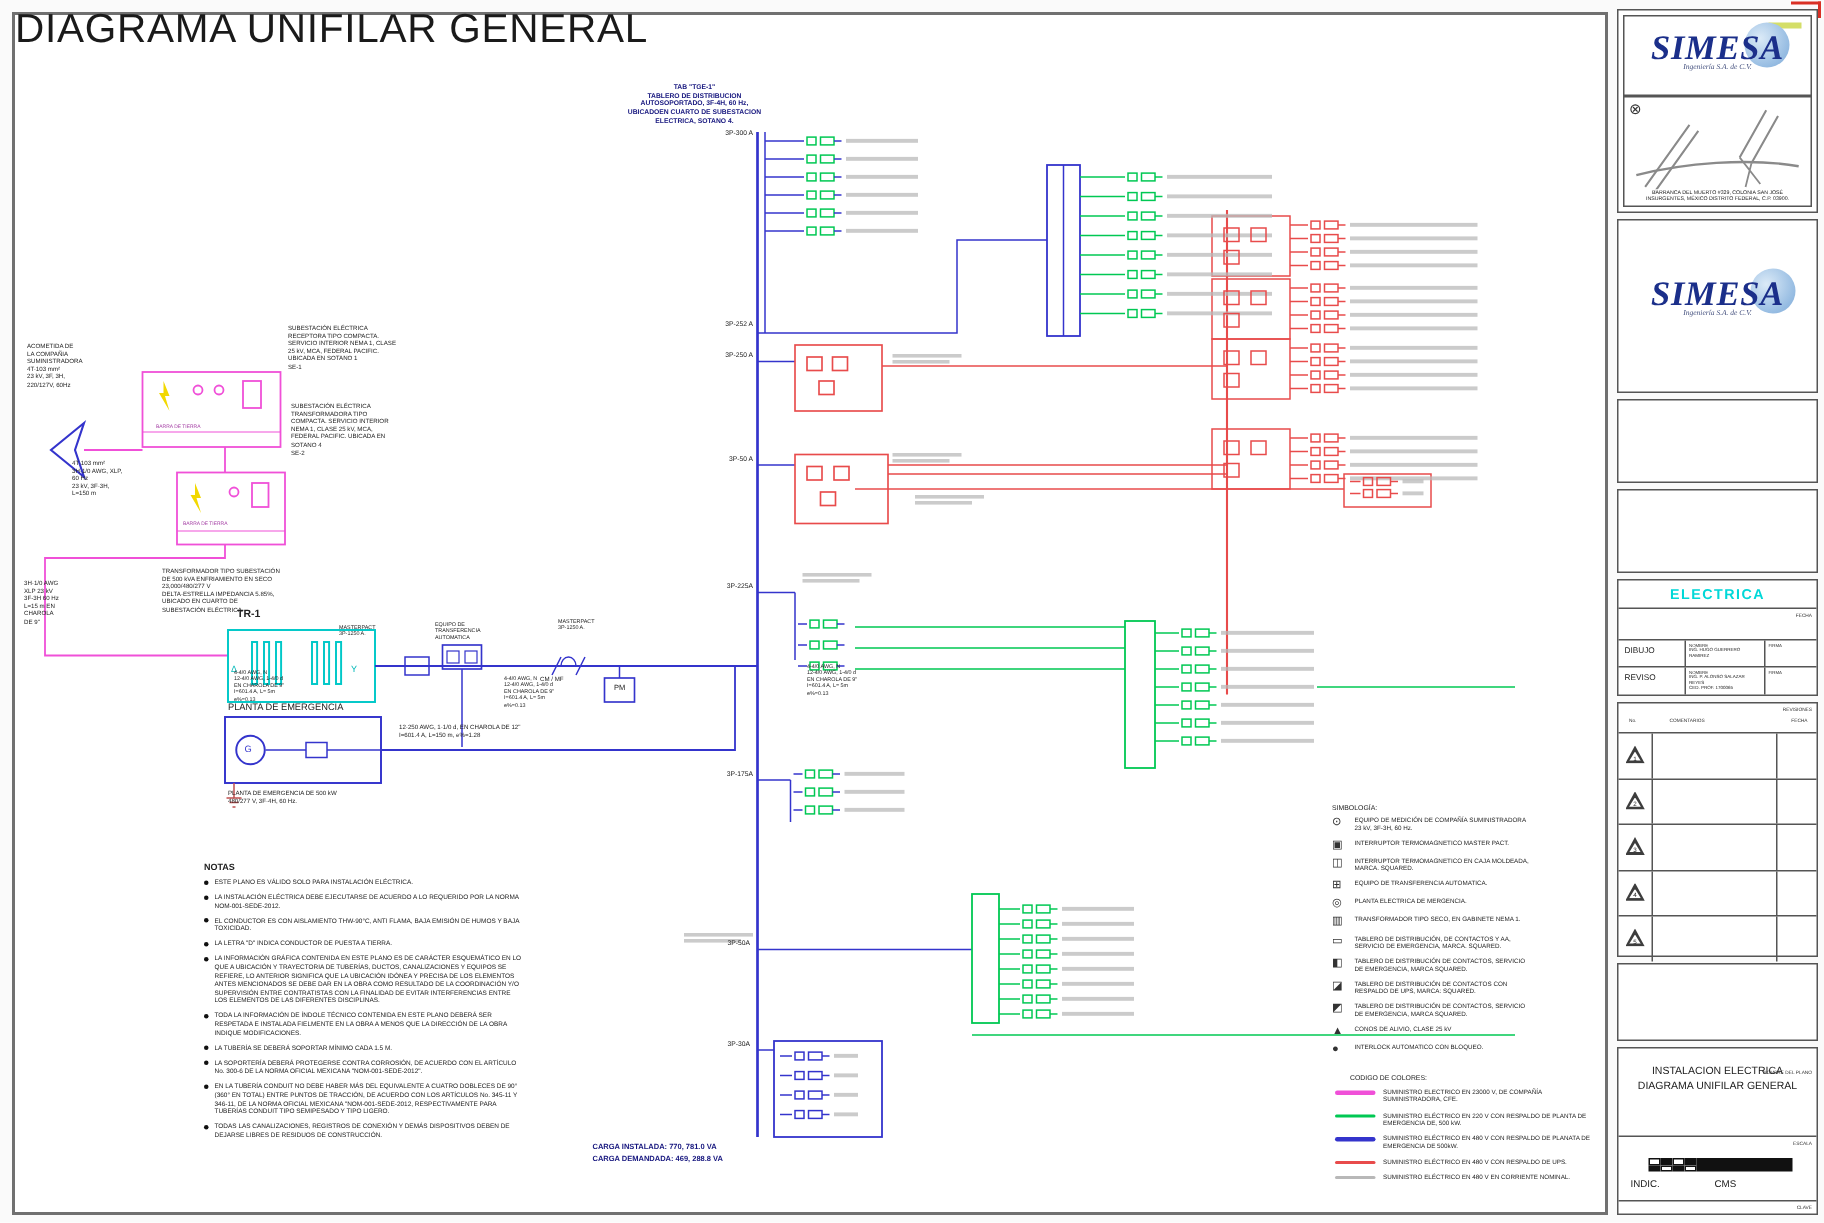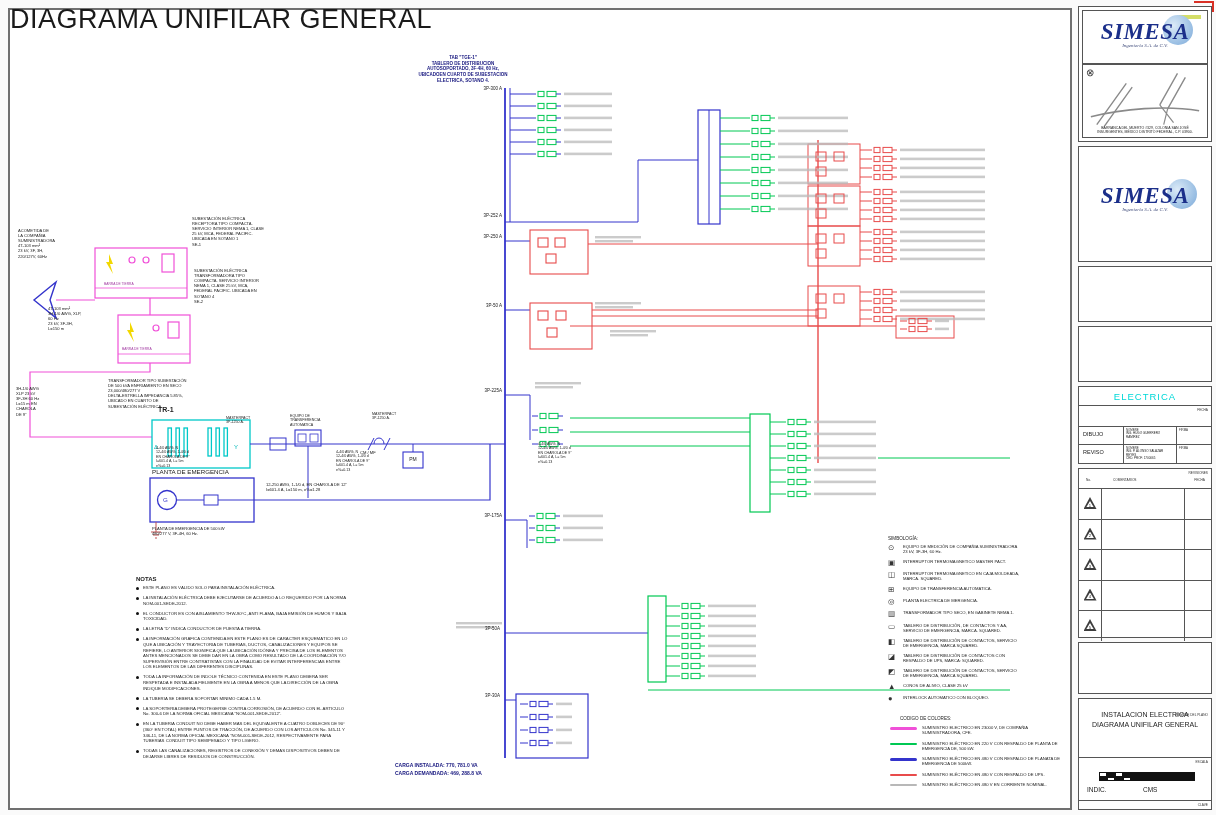--- a/index.html
+++ b/index.html
@@ -740,21 +740,21 @@
     <span class="simesa-globe"></span>
     <span class="simesa-word">SIMESA</span>
     <span class="simesa-sub">Ingeniería S.A. de C.V.</span>
   </div>
 </div>
 
 <div class="panel" style="top:266px;height:56px;"></div>
 <div class="panel" style="top:326px;height:56px;"></div>
 
 <div class="panel" style="top:386px;height:78px;">
-  <div style="height:19px;border-bottom:1px solid #555;text-align:center;font-weight:normal;font-size:9.5px;letter-spacing:1px;color:#00d8d8;padding-top:4px;box-sizing:border-box;">ELECTRICA</div>
+  <div style="height:19px;border-bottom:1px solid #555;text-align:center;font-weight:bold;font-size:9.5px;letter-spacing:1px;color:#00d8d8;padding-top:4px;box-sizing:border-box;">ELECTRICA</div>
   <div style="height:20px;border-bottom:1px solid #555;position:relative;">
     <span class="tiny-corner">FECHA</span>
   </div>
   <div style="display:flex;height:17px;border-bottom:1px solid #555;">
     <div style="flex:0 0 44px;font-size:5.5px;padding:4px 0 0 4px;box-sizing:border-box;">DIBUJO</div>
     <div style="flex:1;border-left:1px solid #555;border-right:1px solid #555;position:relative;padding:1px 2px;">
       <div class="cellhdr">NOMBRE</div>
       <div class="pre" style="font-size:3px;line-height:1.2;">ING. HUGO GUERRERO RAMIREZ</div>
     </div>
     <div style="flex:0 0 30px;position:relative;padding:1px 2px;">

